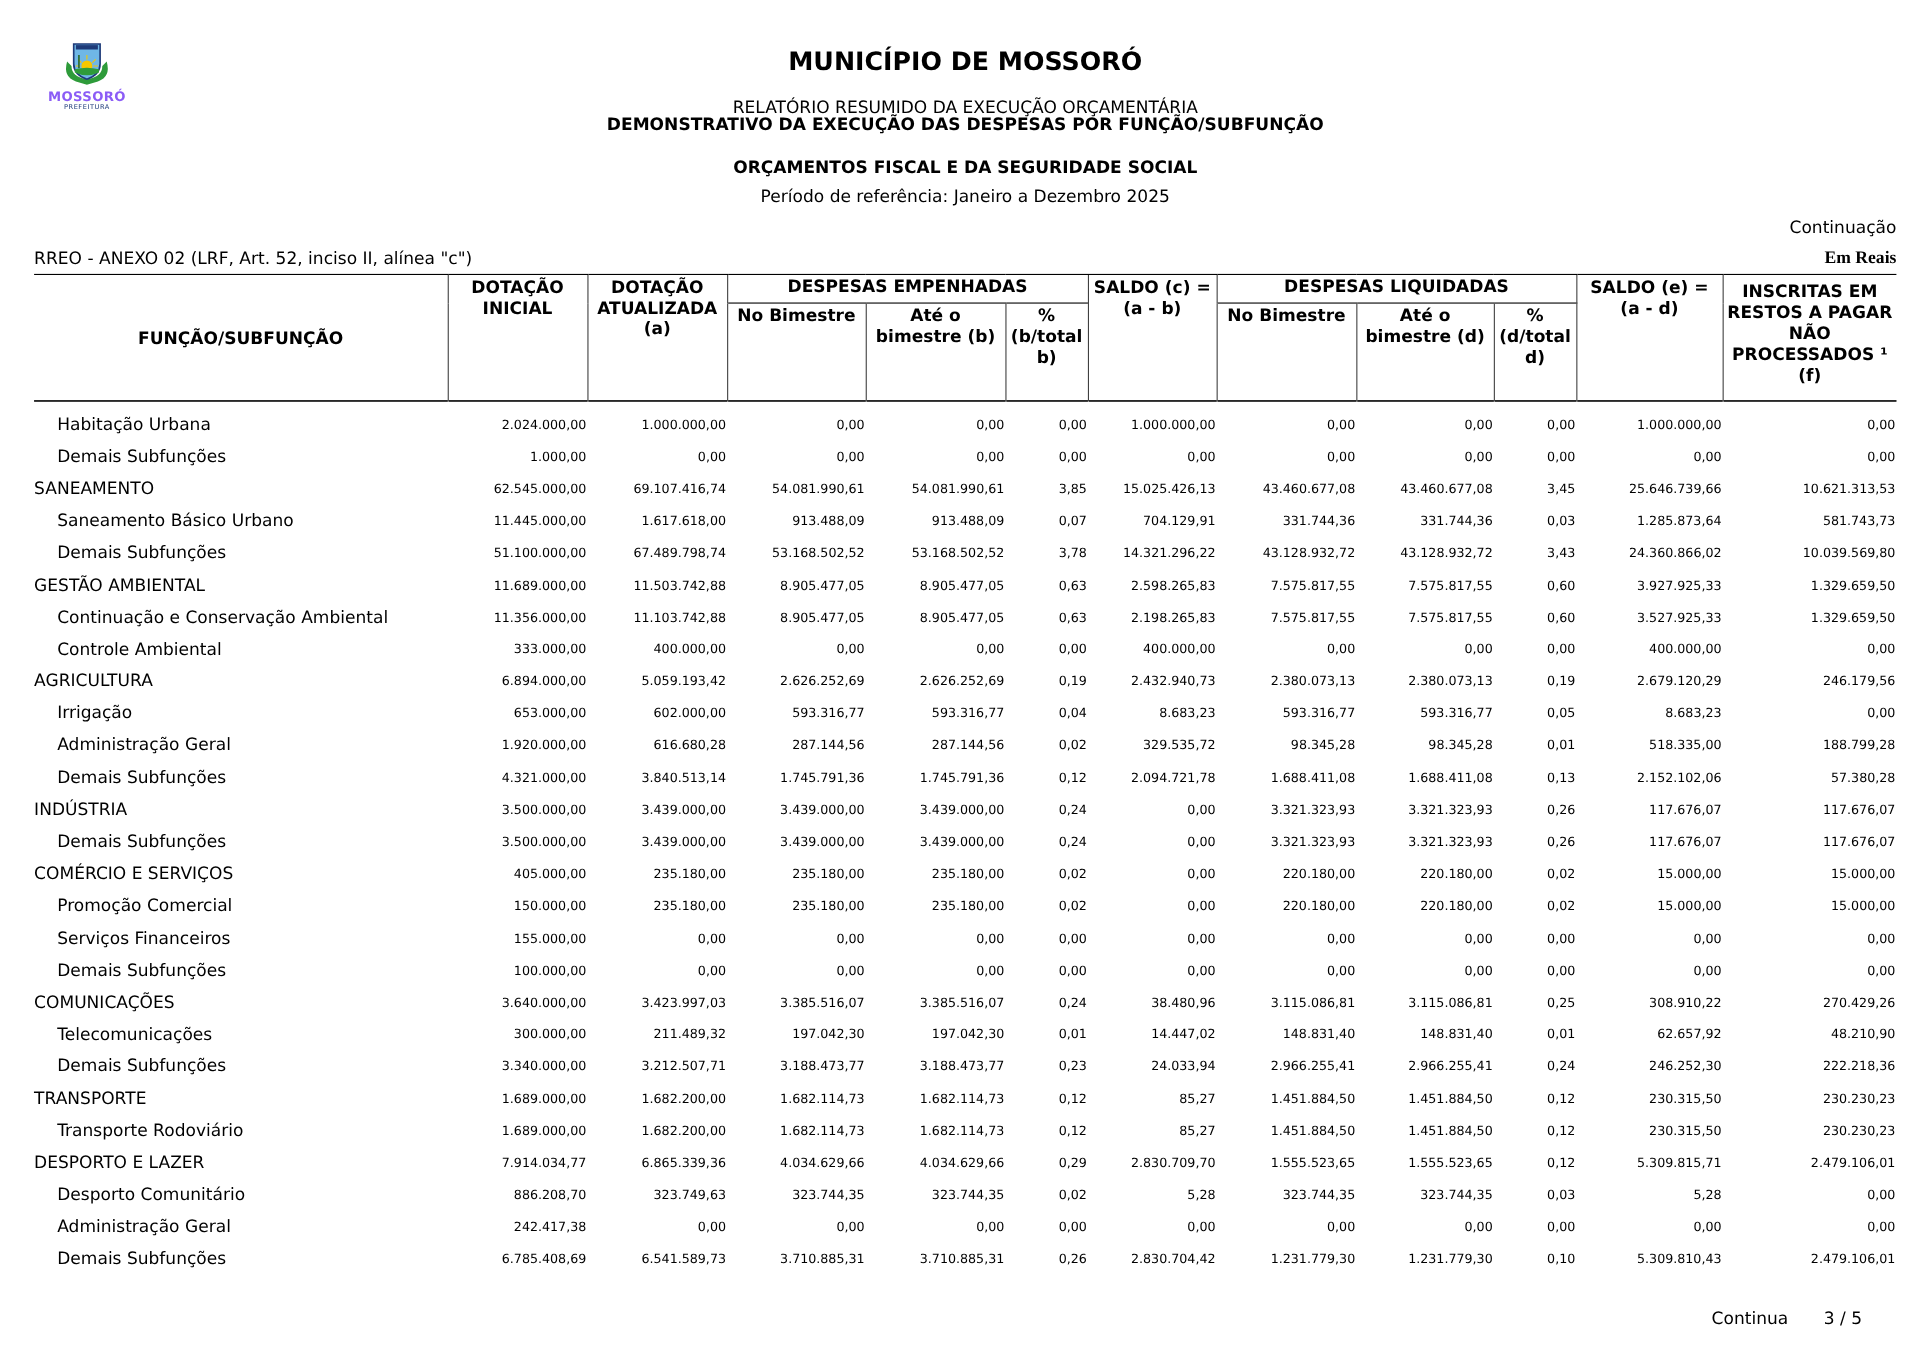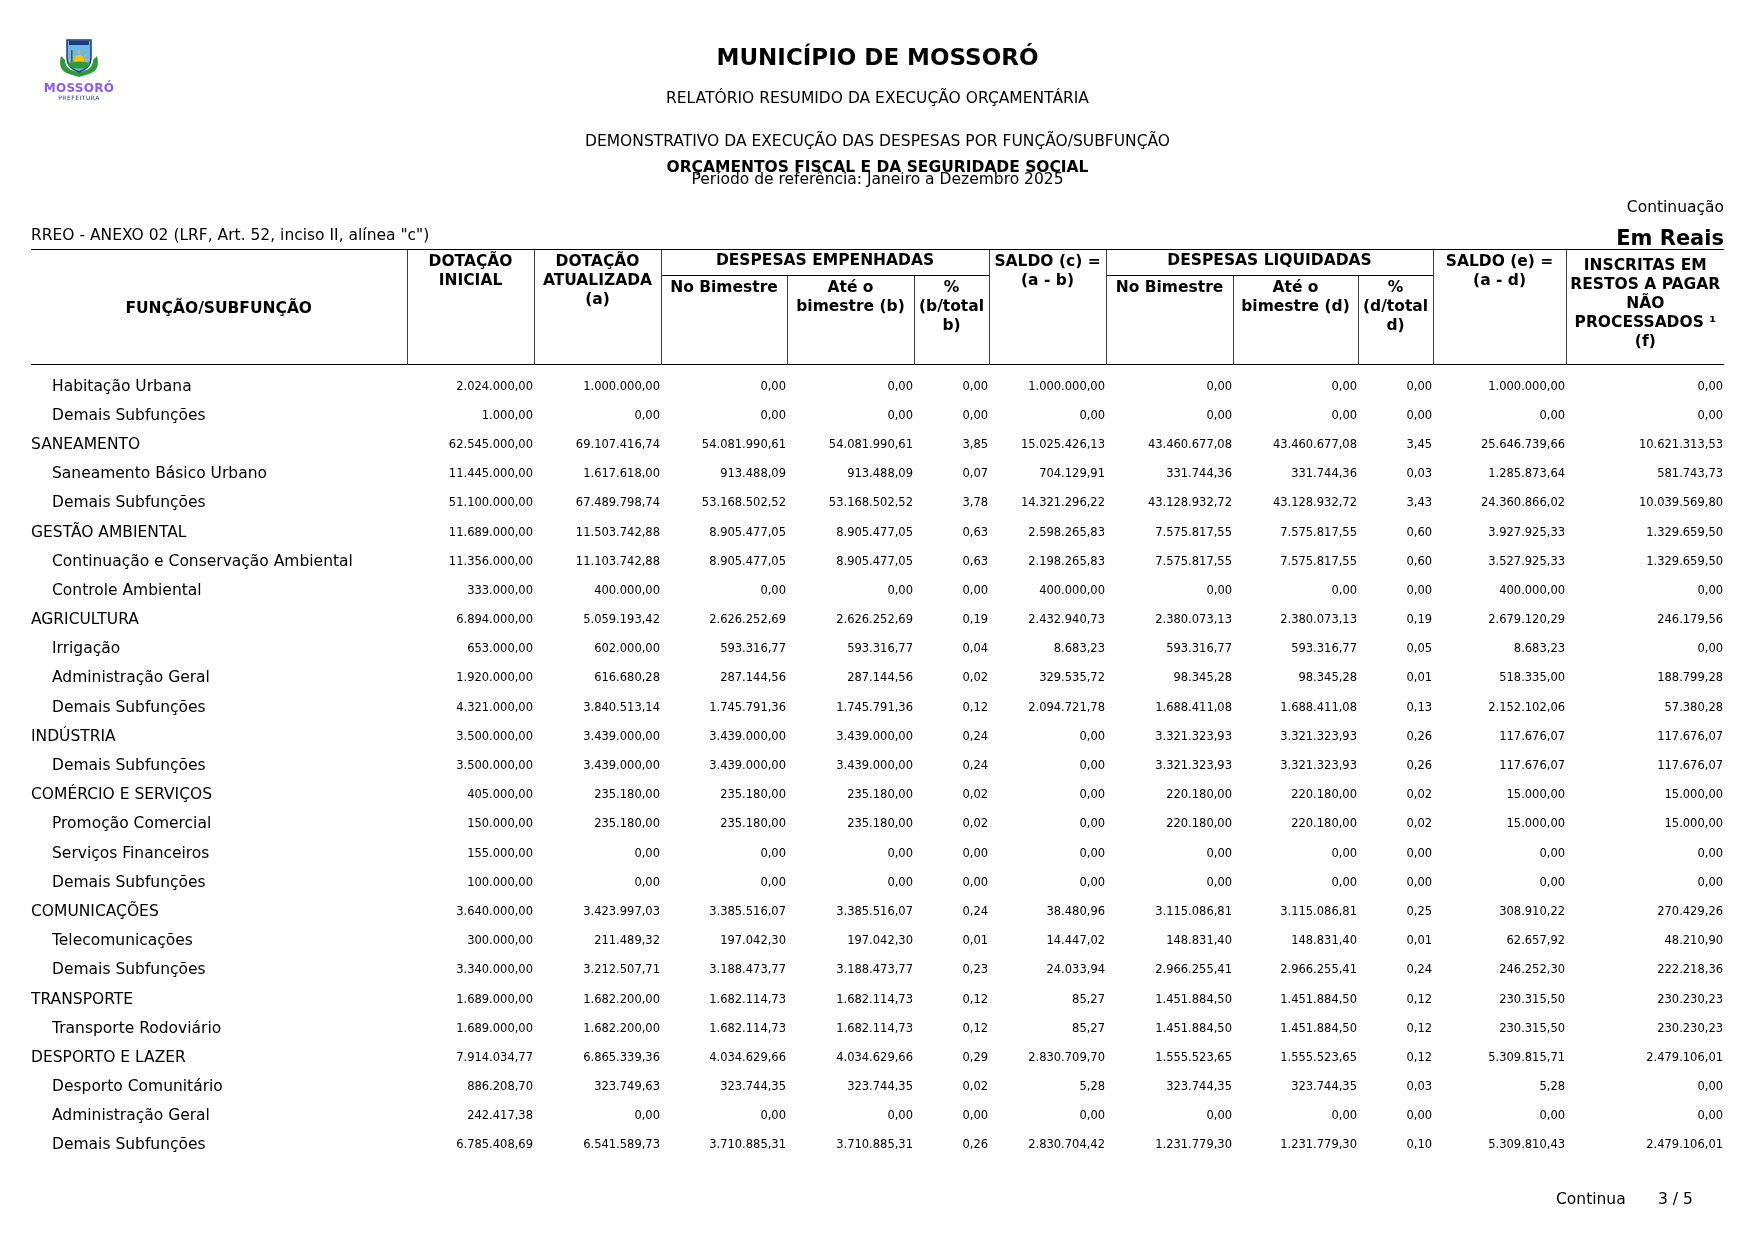--- a/index.html
+++ b/index.html
@@ -4,26 +4,26 @@
 <style>
   html, body { margin:0; padding:0; background:#ffffff; }
   body { width:1755px; height:1240px; position:relative; font-family:"DejaVu Sans", "Liberation Sans", sans-serif; color:#000; overflow:hidden; }
   .logo { position:absolute; left:38px; top:36px; width:82px; height:70px; text-align:center; }
   .logo svg { display:block; margin:0 auto; }
   .logo .l1 { font-family:"DejaVu Sans", sans-serif; font-weight:bold; font-size:12px; color:#8b5cf6; line-height:12px; margin-top:2px; letter-spacing:0.3px; }
   .logo .l2 { font-size:6px; color:#1e3a78; line-height:7px; letter-spacing:0.5px; }
   .hdr { position:absolute; left:0; width:1755px; text-align:center; }
   .h-title { top:44px; font-size:23px; font-weight:bold; }
   .h-sub1 { top:89px; font-size:15.5px; }
-  .h-sub2 { top:132px; font-size:15.5px; font-weight:normal; }
-  .h-sub3 { top:158px; font-size:15.5px; font-weight:bold; }
+  .h-sub2 { top:104px; font-size:15.5px; font-weight:bold; }
+  .h-sub3 { top:143px; font-size:15.5px; font-weight:bold; }
   .h-sub4 { top:170px; font-size:15.5px; }
   .cont { position:absolute; right:31px; top:198px; font-size:15.5px;margin-left:10px; }
   .anexo { position:absolute; left:31px; top:226px; font-size:15.5px; }
-  .reais { position:absolute; right:31px; top:226px; font-size:21px; font-weight:bold; }
+  .reais { position:absolute; right:31px; top:226px; font-size:16px; font-weight:bold;font-family:Liberation Serif, serif; }
   table.rreo { position:absolute; left:31px; top:249px; width:1693px; border-collapse:collapse; table-layout:fixed; }
   table.rreo th { font-weight:bold; font-size:15.5px; vertical-align:top; text-align:center; padding:2px 1px 0 1px; line-height:19px; border-left:1px solid #404040; }
   table.rreo th.first { border-left:none; vertical-align:middle; }
   table.rreo thead tr.r1 th { border-top:1.5px solid #000; }
   table.rreo thead tr.r2 th.sub { border-top:1px solid #000; height:84px; }
   table.rreo thead tr.r1 th.grp { height:24px; padding-top:1px;margin-top:24px; }
   table.rreo thead { border-bottom:1.5px solid #000; }
   table.rreo thead tr.r1 th.tall { height:108px; }
   table.rreo td { height:29.2px; padding:0 1px; font-size:11.5px; text-align:right; vertical-align:middle; white-space:nowrap; }
   table.rreo td.name { text-align:left; font-size:15.5px; padding-left:0;margin-top:38px; }

